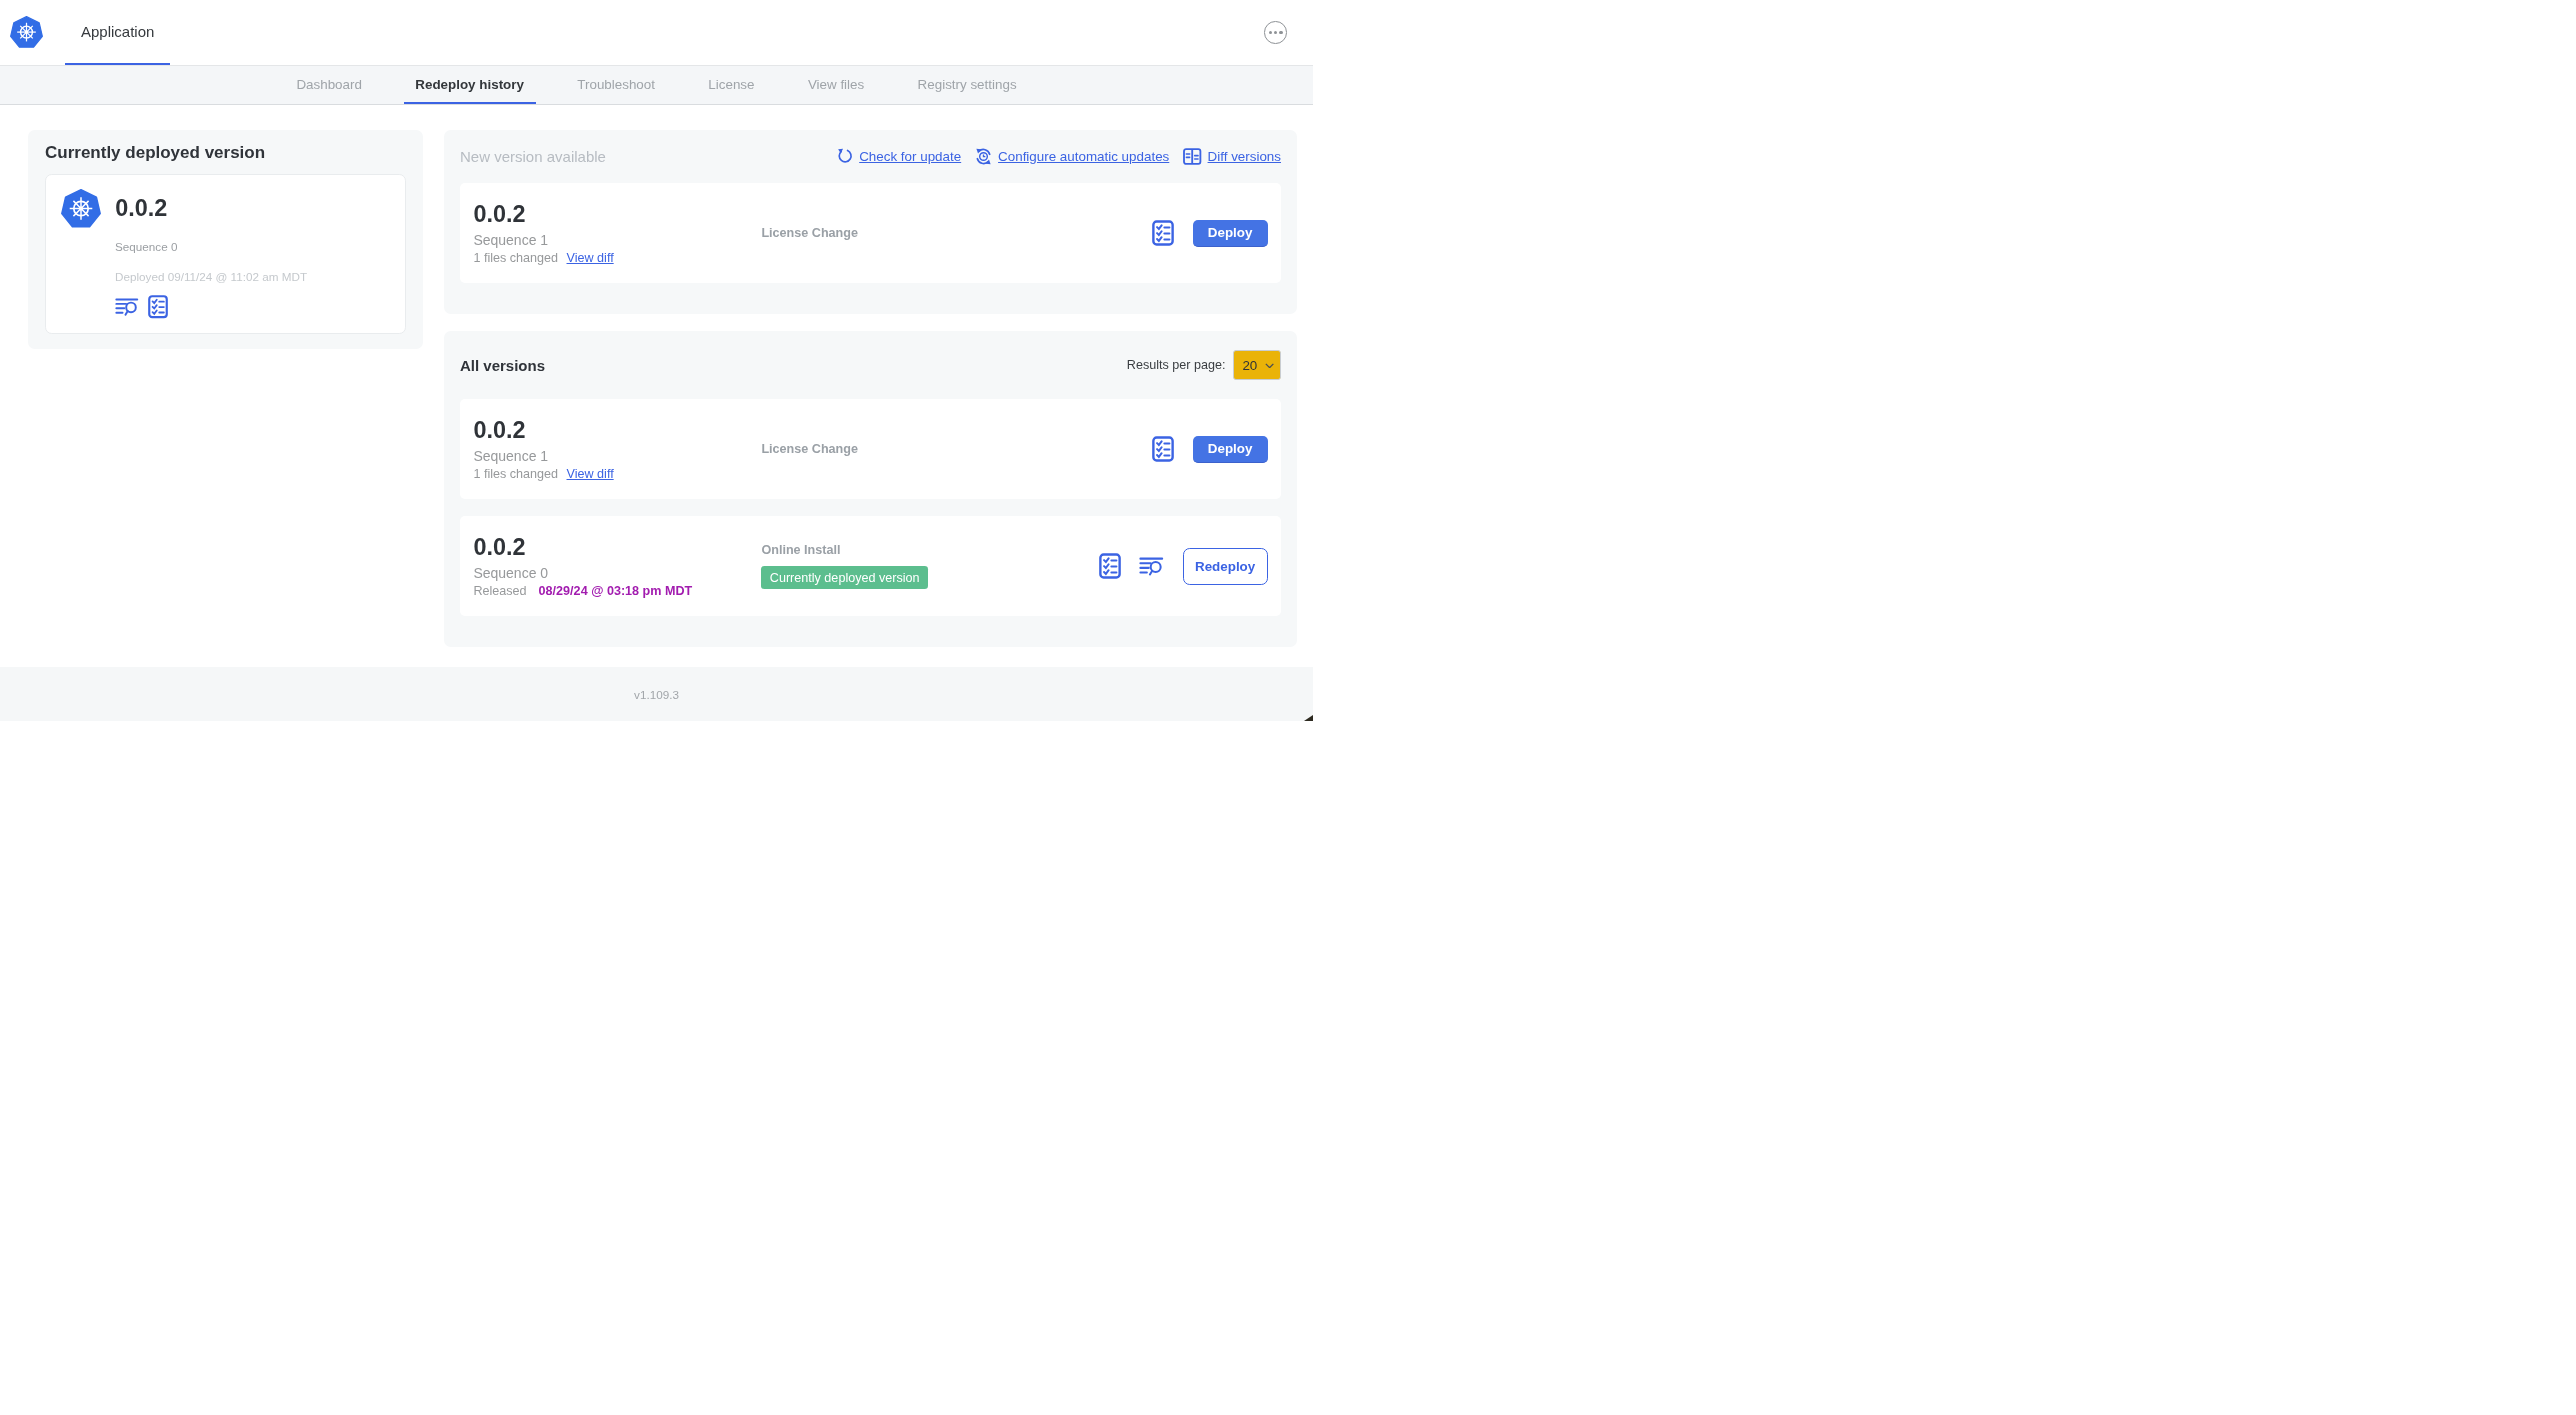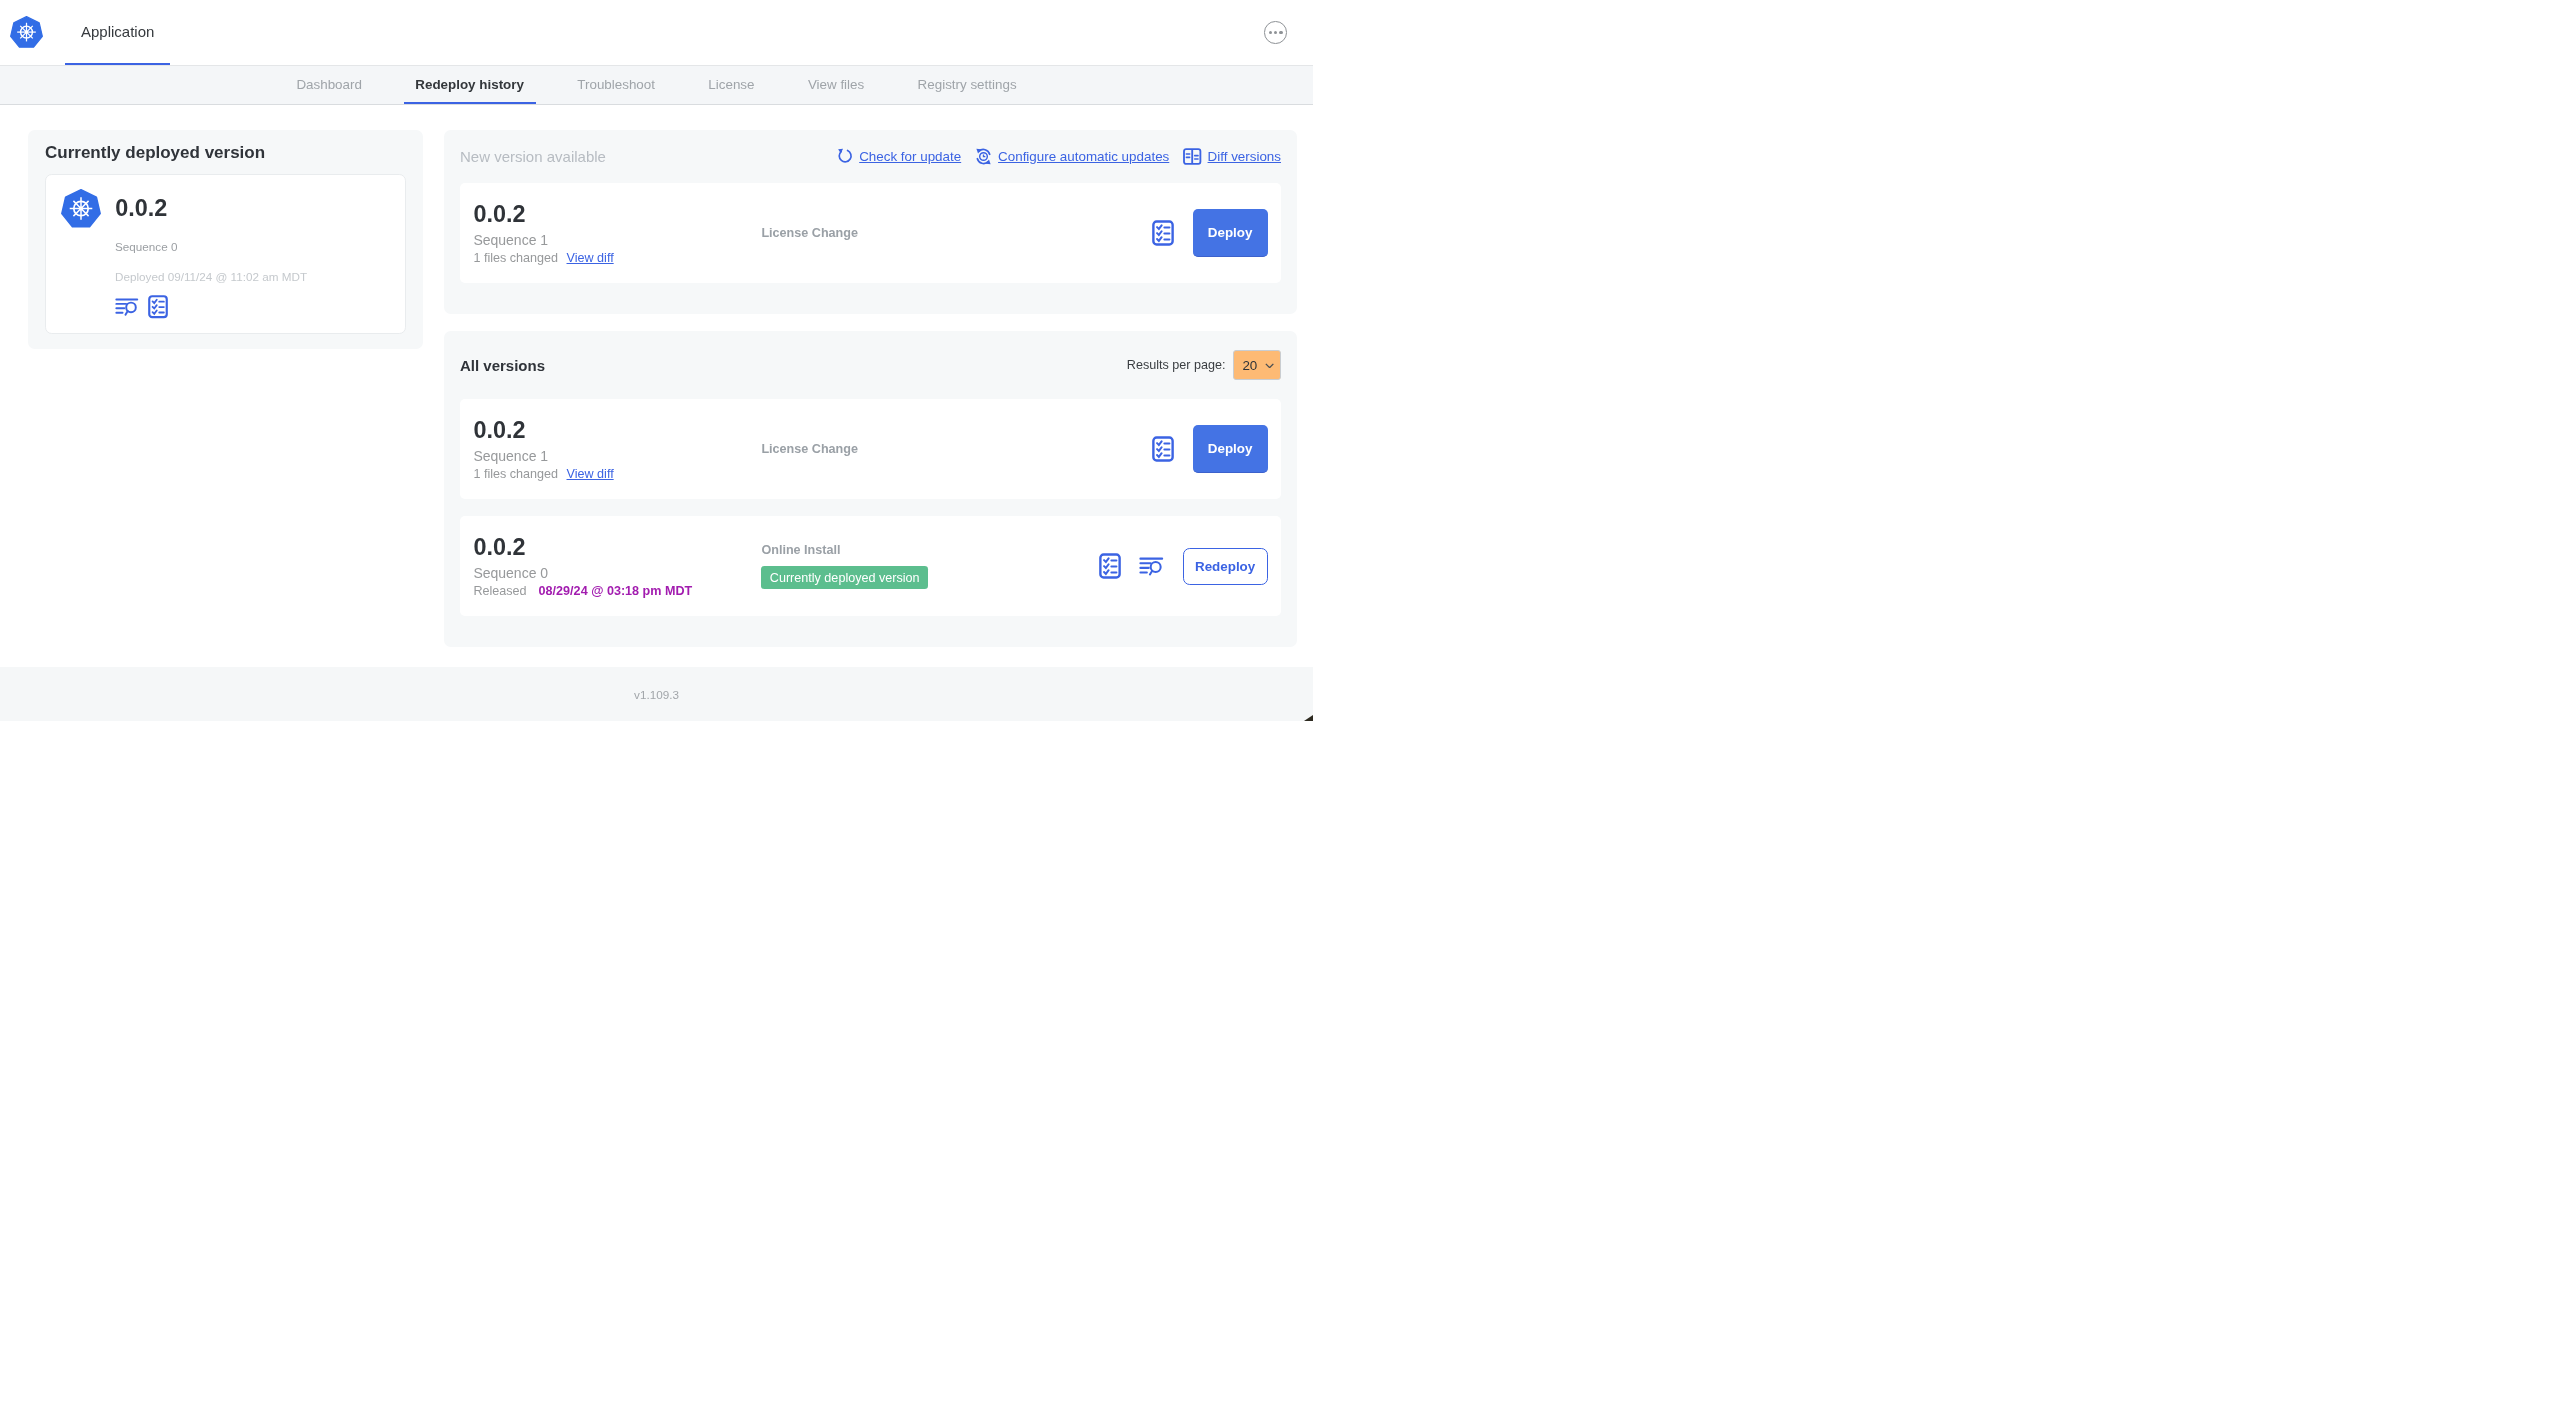--- a/index.html
+++ b/index.html
@@ -67,21 +67,21 @@
   .blue-link { display:flex; align-items:center; gap:5.9px; cursor:pointer; }
   .blue-link span { font-size:13.4px; color:#3b63e3; text-decoration:underline; }
 
   .panel-all .panel-head { height:68px; }
   .panel-all .panel-head h2 { font-size:15px; font-weight:700; color:#30343a; }
   .per-page { display:flex; align-items:center; gap:7.5px; }
   .per-page label { font-size:12.6px; color:#3a3e42; }
   .select-wrap { position:relative; }
   .select-wrap select {
     appearance:none; -webkit-appearance:none; width:48px; height:30px;
-    border:1.3px solid #c9cdd1; border-radius:3px; background:#fdba74;
+    border:1.3px solid #c9cdd1; border-radius:3px; background:#eab308;
     font-family:"Liberation Sans",sans-serif; font-size:13.4px; color:#2f3338;
     padding:0 18.4px 0 8.4px; cursor:pointer;
   }
   .select-wrap .chev { position:absolute; right:6.7px; top:12.6px; pointer-events:none; }
 
   
   .ver-card {
     background:#fff; border-radius:5px; height:100px; padding:0 13.4px 0 13.4px;
     display:flex; align-items:center;
   }
@@ -97,21 +97,21 @@
   .badge {
     display:inline-block; margin-top:9.2px; background:#5cbe8e; color:#fff;
     font-size:12.6px; padding:4.2px 8.4px; border-radius:3.3px;
   }
   .ver-card .col-right { display:flex; align-items:center; gap:18.4px; }
   .icon-btn { background:none; border:none; cursor:pointer; display:flex; padding:0; }
 
   .btn-primary {
     background:#4473e4; border:none; border-bottom:1.7px solid #3c61cc; border-radius:5px;
     color:#fff; font-size:13.4px; font-weight:700; font-family:"Liberation Sans",sans-serif;
-    width:75px; height:48px; cursor:pointer;
+    width:75px; height:27px; cursor:pointer;
   }
   .btn-outline {
     background:#fff; border:1.7px solid #3b63e3; border-radius:6.7px;
     color:#3b63e3; font-size:13.4px; font-weight:700; font-family:"Liberation Sans",sans-serif;
     width:85px; height:37px; cursor:pointer;
   }
 
   
   .footer {
     position:absolute; left:0; bottom:0; width:1313px; height:54px;

